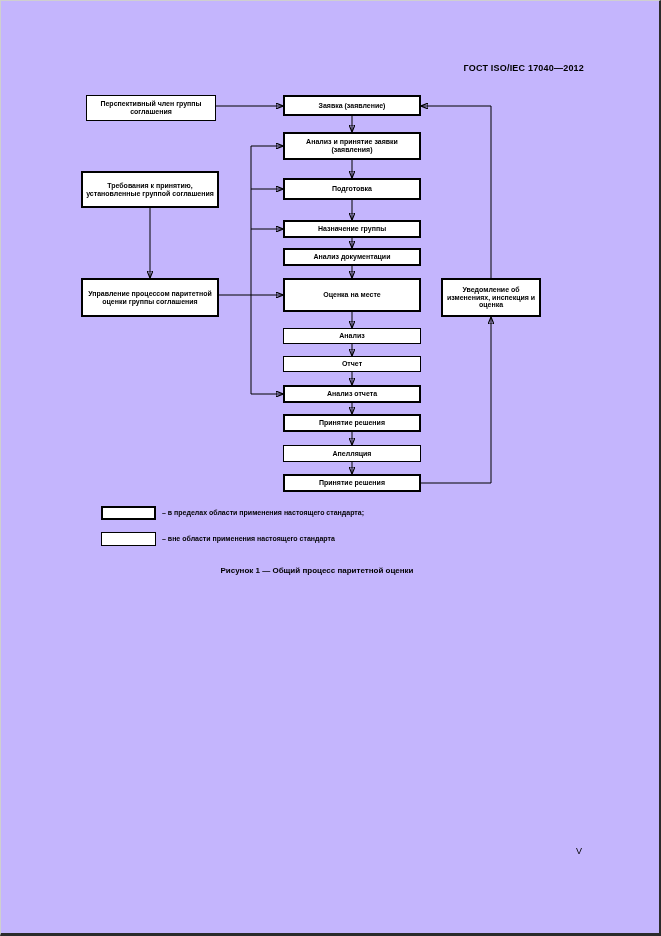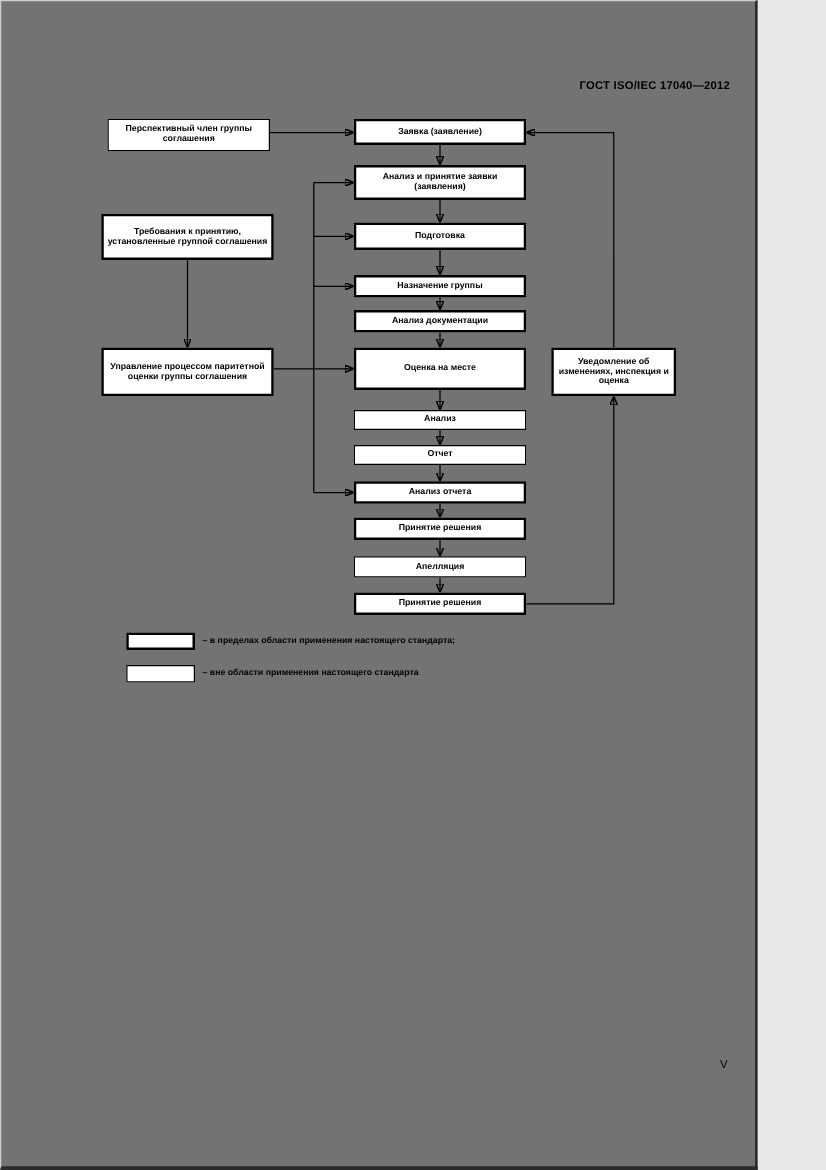--- a/index.html
+++ b/index.html
@@ -1,17 +1,17 @@
 <!DOCTYPE html>
 <html><head>
 <meta charset="utf-8">
 <style>
   html,body { margin:0; padding:0; background:#e8e8e8; }
   .page {
-    position:relative; width:606px; height:936px; background:#737373;
+    position:relative; width:661px; height:936px; background:#c4b5fd;
     font-family:"Liberation Sans", sans-serif; color:#000;
     box-sizing:border-box; overflow:hidden;
     border-left:1px solid #cfcfcf; border-top:1px solid #cfcfcf;
     border-right:2px solid #2b2b2b; border-bottom:3px solid #2b2b2b;
   }
   .hdr    { position:absolute; top:62px;  left:0; width:583px; text-align:right; font-size:9px; font-weight:bold; letter-spacing:0.2px; }
   .caption{ position:absolute; top:565px; left:0; width:632px; text-align:center; font-size:8px; font-weight:bold; }
   .pageno { position:absolute; top:845px; left:0; width:581px; text-align:right; font-size:9px; }
 
   .box {
@@ -87,16 +87,17 @@
   <div class="box thin" style="left:282px;top:444px;width:138px;height:17px">Апелляция</div>
   <div class="box thick" style="left:282px;top:473px;width:138px;height:18px">Принятие решения</div>
 
   <div class="box thick" style="left:440px;top:277px;width:100px;height:39px">Уведомление об изменениях, инспекция и оценка</div>
 
   <div class="box thick" style="left:100px;top:505px;width:55px;height:14px"></div>
   <div class="legend-label" style="left:161px;top:505px">– в пределах области применения настоящего стандарта;</div>
   <div class="box thin" style="left:100px;top:531px;width:55px;height:14px"></div>
   <div class="legend-label" style="left:161px;top:531px">– вне области применения настоящего стандарта</div>
 
+  <div class="caption">Рисунок 1 — Общий процесс паритетной оценки</div>
 
   <div class="pageno">V</div>
 
 </div>
 
 </body></html>

